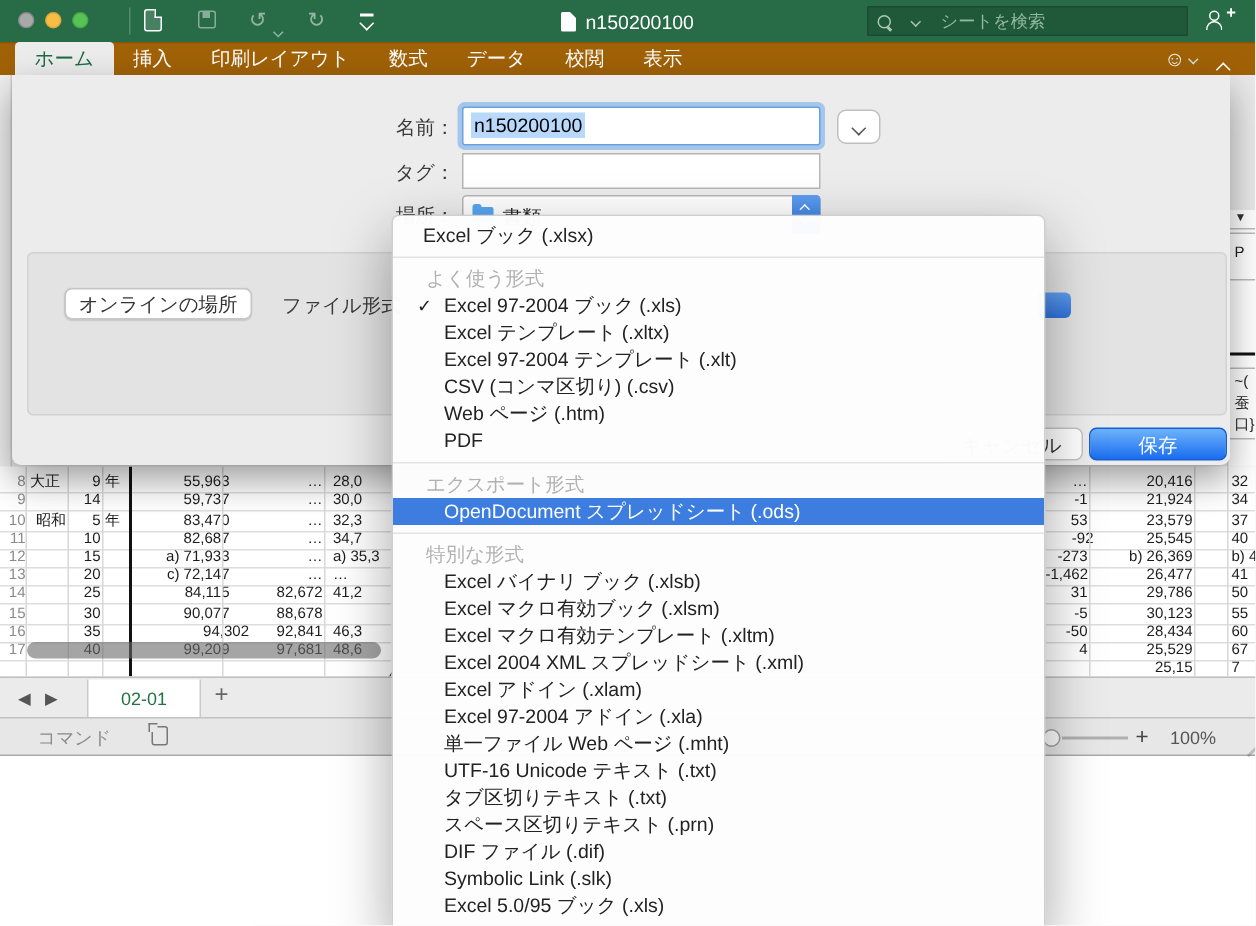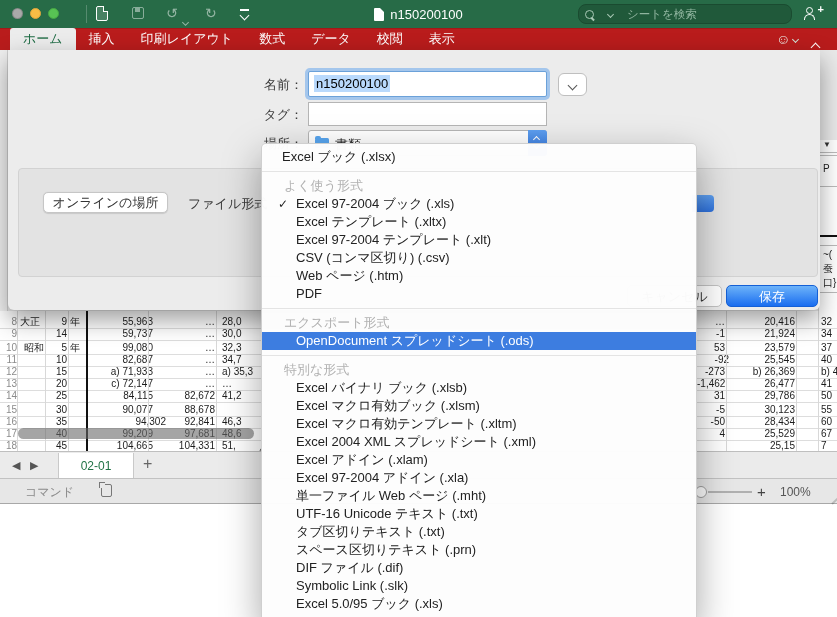--- a/index.html
+++ b/index.html
@@ -24,30 +24,30 @@
   #icn-redo{left:205px;}
   .icn-qatdd{left:240px;top:9px;width:9px;}
   .icn-qatdd .bar{position:absolute;left:0;top:0;width:9px;height:1.5px;background:#fff;}
   .chev{display:inline-block;width:6px;height:6px;border-right:1.5px solid currentColor;border-bottom:1.5px solid currentColor;}
   .chev.down{transform:rotate(45deg);}
   .chev.up{transform:rotate(-135deg);}
   .chev.sm{width:4px;height:4px;}
   #doc-title{left:0;right:0;top:0;height:28px;display:flex;align-items:center;justify-content:center;gap:6px;color:#fff;font-size:13px;}
   .icn-doc{width:10px;height:13px;background:#fff;border-radius:1px;position:relative;}
   .icn-doc:after{content:"";position:absolute;right:0;top:0;border:2.5px solid #276b47;border-left-color:transparent;border-bottom-color:transparent;}
-  #searchbox{left:578px;top:4px;width:214px;height:20px;background:#20593a;border:1px solid #1a4b30;border-radius:8px;display:flex;align-items:center;padding:0 6px;box-sizing:border-box;gap:14px;}
+  #searchbox{left:578px;top:4px;width:214px;height:20px;background:#20593a;border:1px solid #1a4b30;border-radius:1px;display:flex;align-items:center;padding:0 6px;box-sizing:border-box;gap:14px;}
   .icn-mag{width:7px;height:7px;border:1.5px solid #a9c9b6;border-radius:50%;position:relative;}
   .icn-mag:after{content:"";position:absolute;left:6px;top:6px;width:4px;height:1.5px;background:#a9c9b6;transform:rotate(45deg);transform-origin:0 0;}
   #search-ph{color:#93b8a2;font-size:11.5px;}
   #share-icon{left:804px;top:6px;width:20px;height:16px;color:#fff;}
   .icn-person{position:absolute;left:2px;top:1px;width:7px;height:7px;border:1.5px solid #fff;border-radius:50%;box-sizing:border-box;}
   .icn-shoulders{position:absolute;left:0;top:8px;width:11px;height:6px;border:1.5px solid #fff;border-bottom:none;border-radius:6px 6px 0 0;box-sizing:border-box;}
   .icn-plus{position:absolute;right:0;top:-2px;font-size:11px;font-weight:bold;color:#fff;line-height:11px;}
   
-  #tabrow{left:0;top:28px;width:837px;height:22px;background:#b91c1c;box-shadow:inset 0 1px 0 rgba(0,0,0,.12);}
+  #tabrow{left:0;top:28px;width:837px;height:22px;background:#a16207;box-shadow:inset 0 1px 0 rgba(0,0,0,.12);}
   #ribbon-tabs{position:absolute;left:10px;top:0;height:22px;display:flex;}
   .rtab{height:22px;line-height:22px;padding:0 13px;color:#fff;font-size:13px;}
   .rtab.active{background:#ececec;color:#1d6b43;border-radius:3px 3px 0 0;}
   #mood{left:776px;top:3px;color:#eef4ef;font-size:14px;display:flex;align-items:center;gap:3px;}
   #collapse-chev{left:812px;top:9px;color:#fff;}
   
   #content-bg{left:0;top:50px;width:837px;height:453px;background:#e9e9e9;}
   #rowhdr-sliver{left:0;top:50px;width:8px;height:401px;background:#f0f0f0;border-right:1px solid #cfcfcf;box-sizing:border-box;}
   #grid-left{left:0;top:311px;width:261px;height:140px;background:#fff;overflow:hidden;font-size:10px;color:#1c1c1c;}
   #grid-right{left:697px;top:311px;width:140px;height:140px;background:#fff;overflow:hidden;font-size:10px;color:#1c1c1c;}
@@ -176,21 +176,21 @@
         <div class="gcell" style="left:70px;width:16px;text-align:left;"></div>
         <div class="gcell" style="left:88px;width:65px;text-align:right;">59,737</div>
         <div class="gcell" style="left:150px;width:65px;text-align:right;">…</div>
         <div class="gcell" style="left:222px;width:60px;text-align:left;">30,0</div>
       </div>
       <div class="grow" style="top:31px;">
         <div class="gcell" style="left: 0px; width: 17px; text-align: right; color: rgb(139, 139, 139);">10</div>
         <div class="gcell" style="left:20px;width:28px;text-align:center;">昭和</div>
         <div class="gcell" style="left:46px;width:21px;text-align:right;">5</div>
         <div class="gcell" style="left:70px;width:16px;text-align:left;">年</div>
-        <div class="gcell" style="left:88px;width:65px;text-align:right;">99,080</div>
+        <div class="gcell" style="left:88px;width:65px;text-align:right;">83,470</div>
         <div class="gcell" style="left:150px;width:65px;text-align:right;">…</div>
         <div class="gcell" style="left:222px;width:60px;text-align:left;">32,3</div>
       </div>
       <div class="grow" style="top:43px;">
         <div class="gcell" style="left: 0px; width: 17px; text-align: right; color: rgb(139, 139, 139);">11</div>
         <div class="gcell" style="left:20px;width:28px;text-align:center;"></div>
         <div class="gcell" style="left:46px;width:21px;text-align:right;">10</div>
         <div class="gcell" style="left:70px;width:16px;text-align:left;"></div>
         <div class="gcell" style="left:88px;width:65px;text-align:right;">82,687</div>
         <div class="gcell" style="left:150px;width:65px;text-align:right;">…</div>
@@ -242,29 +242,20 @@
         <div class="gcell" style="left:222px;width:60px;text-align:left;">46,3</div>
       </div>
       <div class="grow" style="top:117px;">
         <div class="gcell" style="left: 0px; width: 17px; text-align: right; color: rgb(139, 139, 139);">17</div>
         <div class="gcell" style="left:20px;width:28px;text-align:center;"></div>
         <div class="gcell" style="left:46px;width:21px;text-align:right;">40</div>
         <div class="gcell" style="left:70px;width:16px;text-align:left;"></div>
         <div class="gcell" style="left:88px;width:65px;text-align:right;">99,209</div>
         <div class="gcell" style="left:150px;width:65px;text-align:right;">97,681</div>
         <div class="gcell" style="left:222px;width:60px;text-align:left;">48,6</div>
-      </div>
-      <div class="grow" style="top:129px;">
-        <div class="gcell" style="left: 0px; width: 17px; text-align: right; color: rgb(139, 139, 139);">18</div>
-        <div class="gcell" style="left:20px;width:28px;text-align:center;"></div>
-        <div class="gcell" style="left:46px;width:21px;text-align:right;">45</div>
-        <div class="gcell" style="left:70px;width:16px;text-align:left;"></div>
-        <div class="gcell" style="left:88px;width:65px;text-align:right;">104,665</div>
-        <div class="gcell" style="left:150px;width:65px;text-align:right;">104,331</div>
-        <div class="gcell" style="left:222px;width:60px;text-align:left;">51,</div>
       </div>
       <div class="vl" style="left:17px;"></div>
       <div class="vl" style="left:45px;"></div>
       <div class="vl" style="left:68px;"></div>
       <div class="vl black" style="left:86px;"></div>
       <div class="vl" style="left:148px;"></div>
       <div class="vl" style="left:216px;"></div>
     </div>
   <div id="grid-right" class="abs">
       <div class="grow" style="top:5px;">

